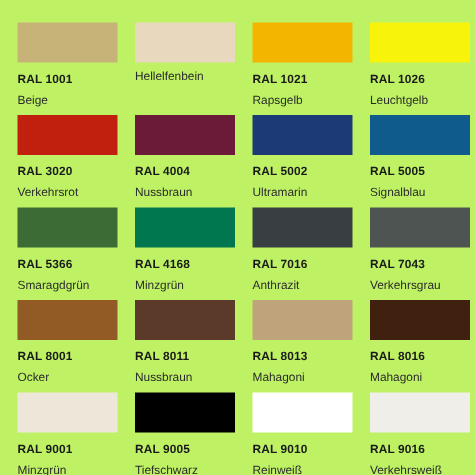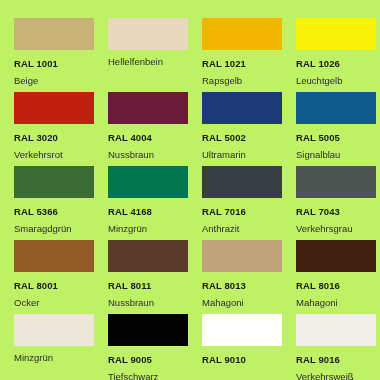--- a/index.html
+++ b/index.html
@@ -129,29 +129,31 @@
       <div class="code">RAL 8013</div>
       <div class="name">Mahagoni</div>
     </div>
     <div class="swatch-cell">
       <div class="chip" style="background: rgb(64, 33, 15);"></div>
       <div class="code">RAL 8016</div>
       <div class="name">Mahagoni</div>
     </div>
     <div class="swatch-cell">
       <div class="chip" style="background: rgb(237, 231, 218);"></div>
+      <div class="code">RAL 9001</div>
       <div class="name">Minzgrün</div>
     </div>
     <div class="swatch-cell">
       <div class="chip" style="background: rgb(0, 0, 0);"></div>
       <div class="code">RAL 9005</div>
       <div class="name">Tiefschwarz</div>
     </div>
     <div class="swatch-cell">
       <div class="chip" style="background: rgb(255, 255, 255);"></div>
       <div class="code">RAL 9010</div>
+      <div class="name">Reinweiß</div>
     </div>
     <div class="swatch-cell">
       <div class="chip" style="background: rgb(239, 238, 233);"></div>
       <div class="code">RAL 9016</div>
       <div class="name">Verkehrsweiß</div>
     </div>
   </div>
 
 </body></html>

